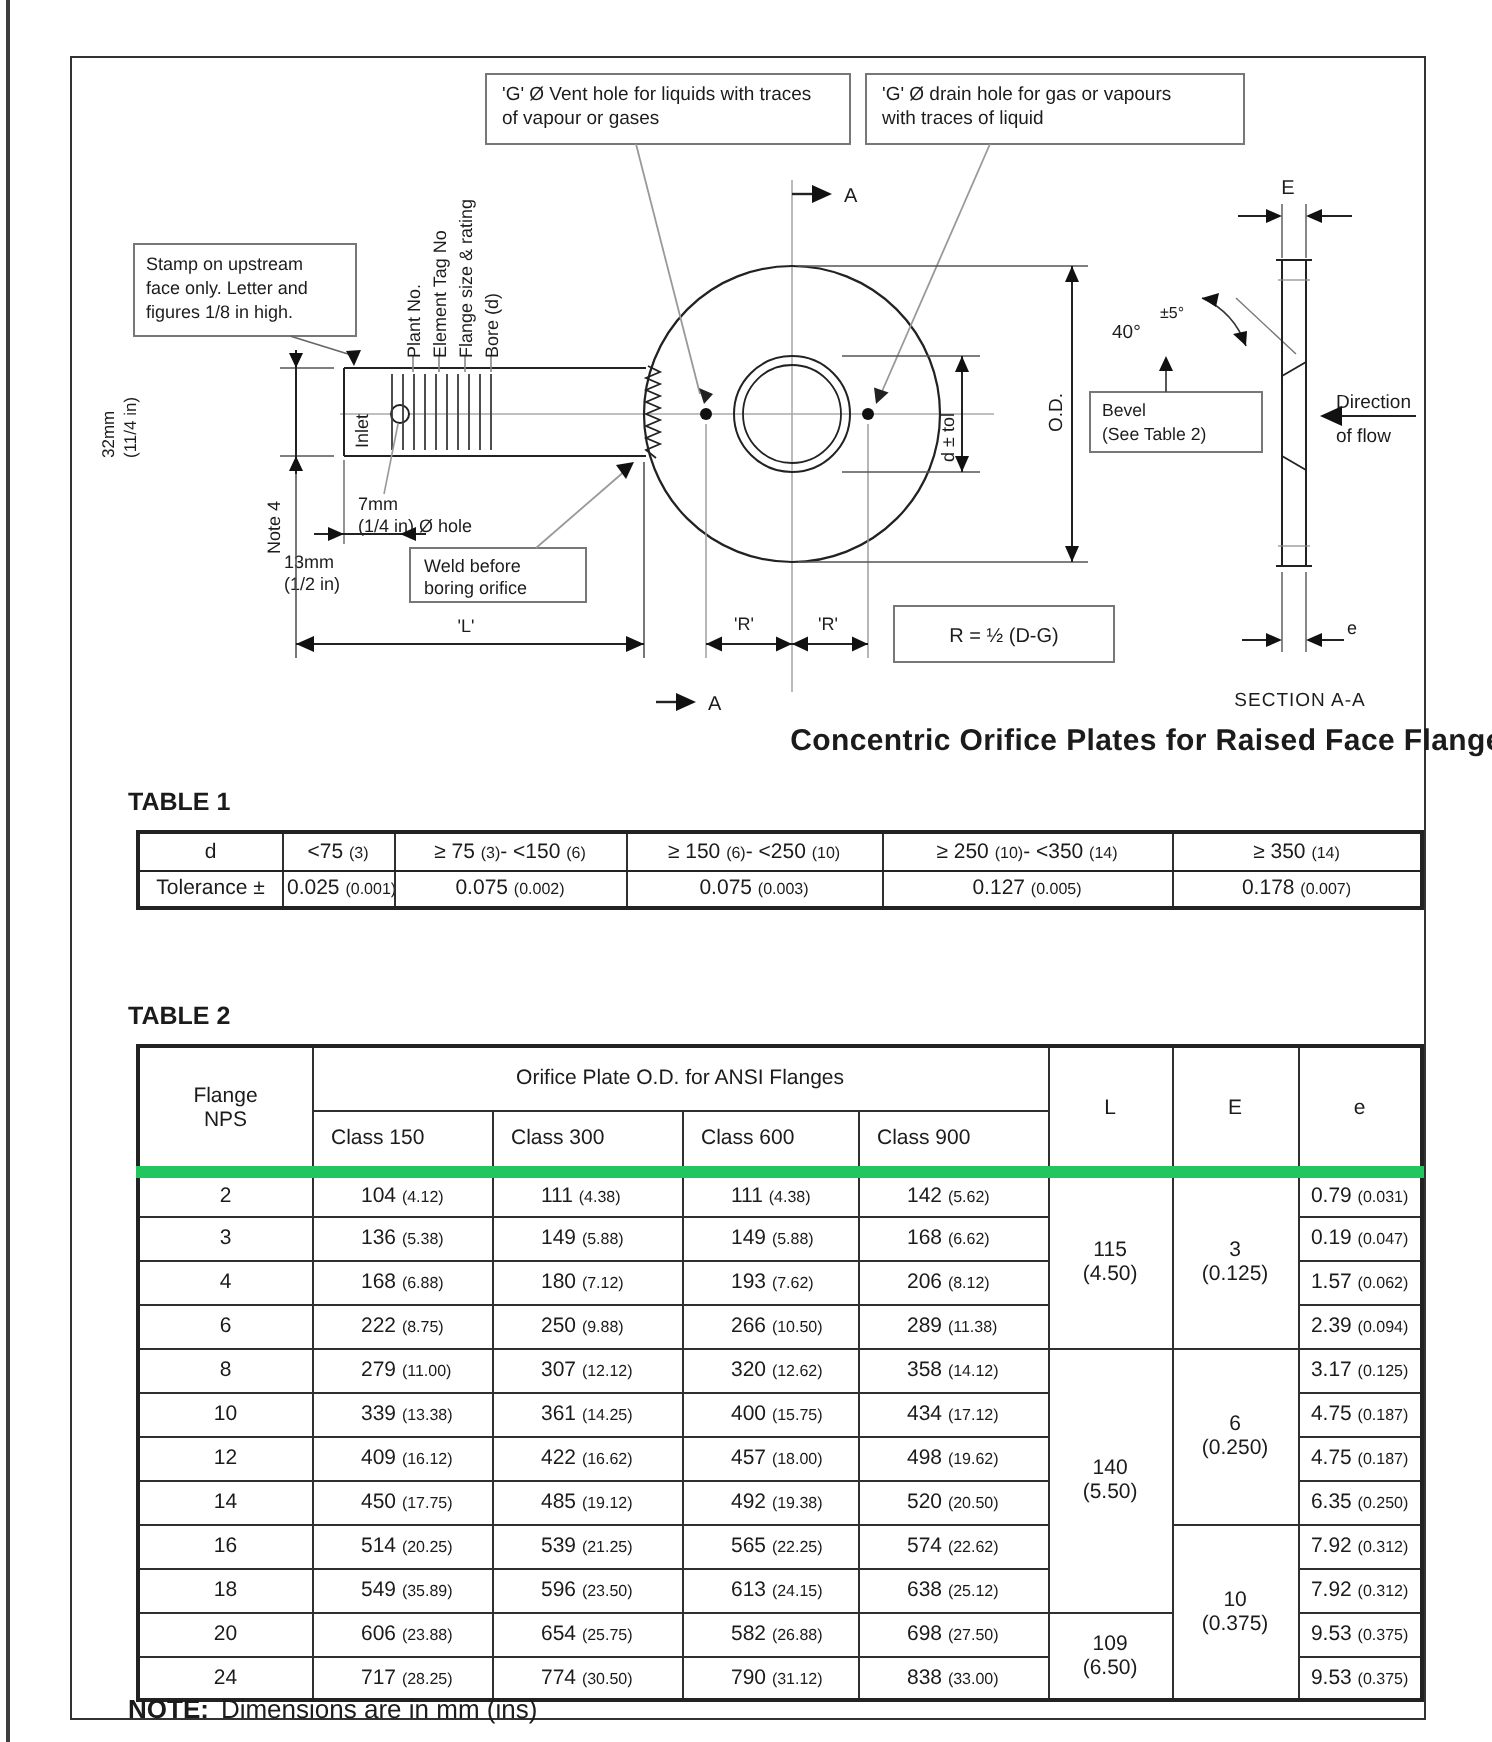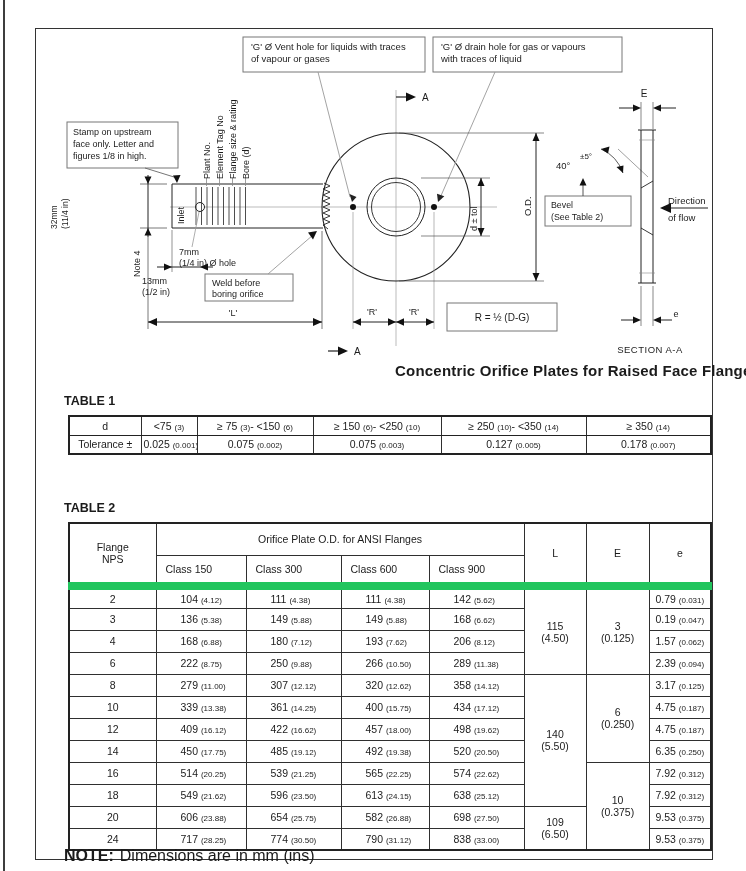--- a/index.html
+++ b/index.html
@@ -17,25 +17,25 @@
         font-size:10.5px;color:#1b1b1b;}
   #table1{top:415px;width:642px;border:2px solid #222;}
   #table2{top:522px;width:642px;border:2px solid #222;}
   td,th{border:1px solid #2f2f2f;padding:0 2px;text-align:center;font-weight:normal;
         overflow:hidden;white-space:nowrap;}
   #table1 tr{height:19px;}
   #table1 tr:first-child td{border-bottom:1.5px solid #222;}
   #table2 thead tr:first-child{height:32px;}
   #table2 thead tr:last-child{height:31px;}
   #table2 tbody tr{height:22px;}
-  #table2 .hsep{border-bottom:8px solid #22c55e;}
+  #table2 .hsep{border-bottom:6px solid #22c55e;}
   #table2 td.val{text-align:left;padding-left:24px;}
   .sub{font-size:8px;}
   .mcell div{line-height:12px;}
-  #note{position:absolute;left:64px;top:847px;font-size:16px;}
+  #note{position:absolute;left:64px;top:847px;font-size:13px;}
   #note b{font-weight:bold;margin-right:6px;}
 </style>
 </head>
 <body>
 
 <div id="scanline"></div>
 <div id="frame"></div>
 
 <svg id="drawing" width="746" height="400">
 
@@ -397,21 +397,21 @@
         <td class="val">565 <span class="sub">(22.25)</span></td>
         <td class="val">574 <span class="sub">(22.62)</span></td>
         <td rowspan="4" class="mcell">
           <div>10</div>
           <div>(0.375)</div>
         </td>
         <td>7.92 <span class="sub">(0.312)</span></td>
       </tr>
       <tr>
         <td>18</td>
-        <td class="val">549 <span class="sub">(21.62)</span></td>
+        <td class="val">549 <span class="sub">(35.89)</span></td>
         <td class="val">596 <span class="sub">(23.50)</span></td>
         <td class="val">613 <span class="sub">(24.15)</span></td>
         <td class="val">638 <span class="sub">(25.12)</span></td>
         <td>7.92 <span class="sub">(0.312)</span></td>
       </tr>
       <tr>
         <td>20</td>
         <td class="val">606 <span class="sub">(23.88)</span></td>
         <td class="val">654 <span class="sub">(25.75)</span></td>
         <td class="val">582 <span class="sub">(26.88)</span></td>

